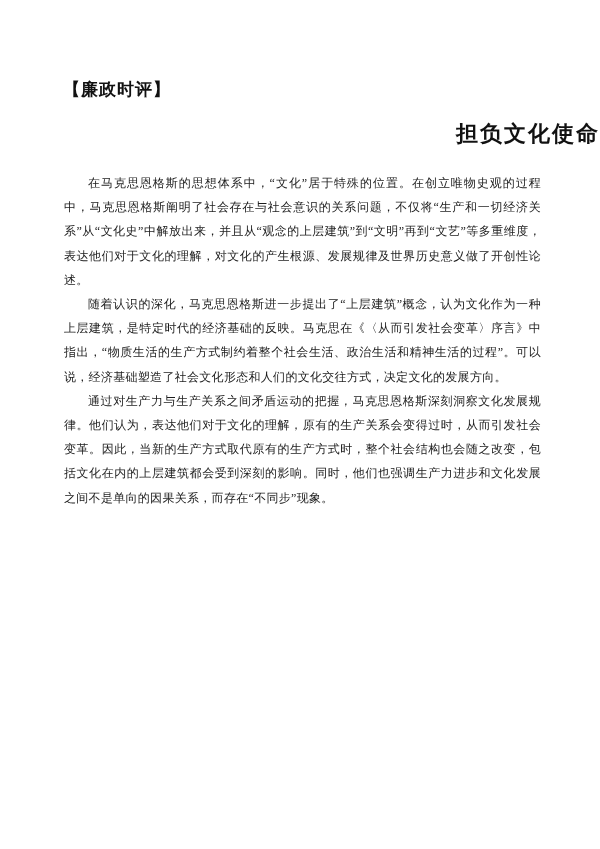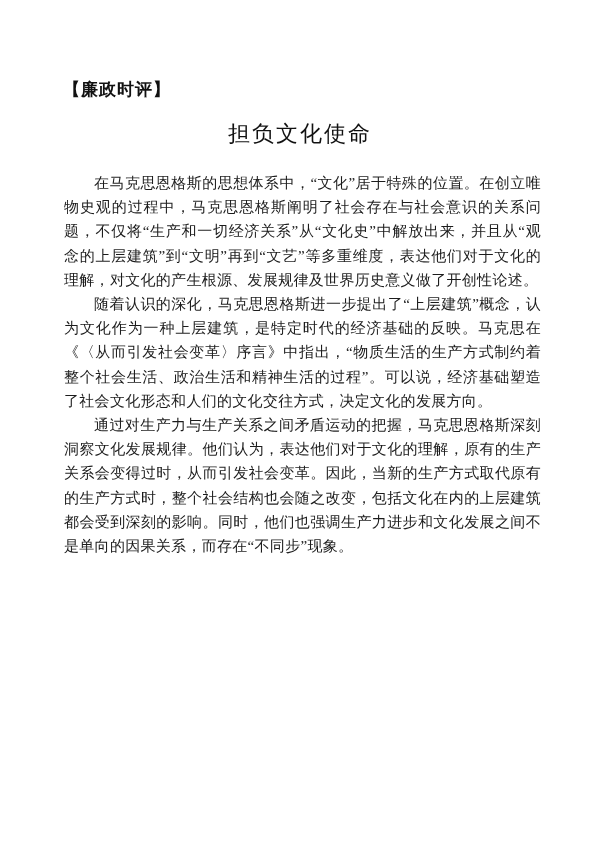--- a/index.html
+++ b/index.html
@@ -20,34 +20,34 @@
       font-size: 17px;
       font-weight: bold;
       letter-spacing: 1px;
       color: #111111;
     }
     .doc-title {
       position: absolute;
       left: 0;
       right: 0;
       top: 119px;
-      text-align: center;
+      text-align: right;
       font-size: 22px;
-      font-weight: normal;
+      font-weight: bold;
       letter-spacing: 2px;
       color: #111111;
     }
     .body-text {
       position: absolute;
       left: 64px;
       top: 171px;
       width: 477px;
     }
     .body-text p {
-      font-size: 15px;
+      font-size: 12px;
       line-height: 24.2px;
       text-align: justify;
       text-justify: inter-ideograph;
       text-indent: 2em;
       letter-spacing: 0.3px;
       color: #1c1c1c;
     }
     .page-number {
       position: absolute;
       left: 0;

